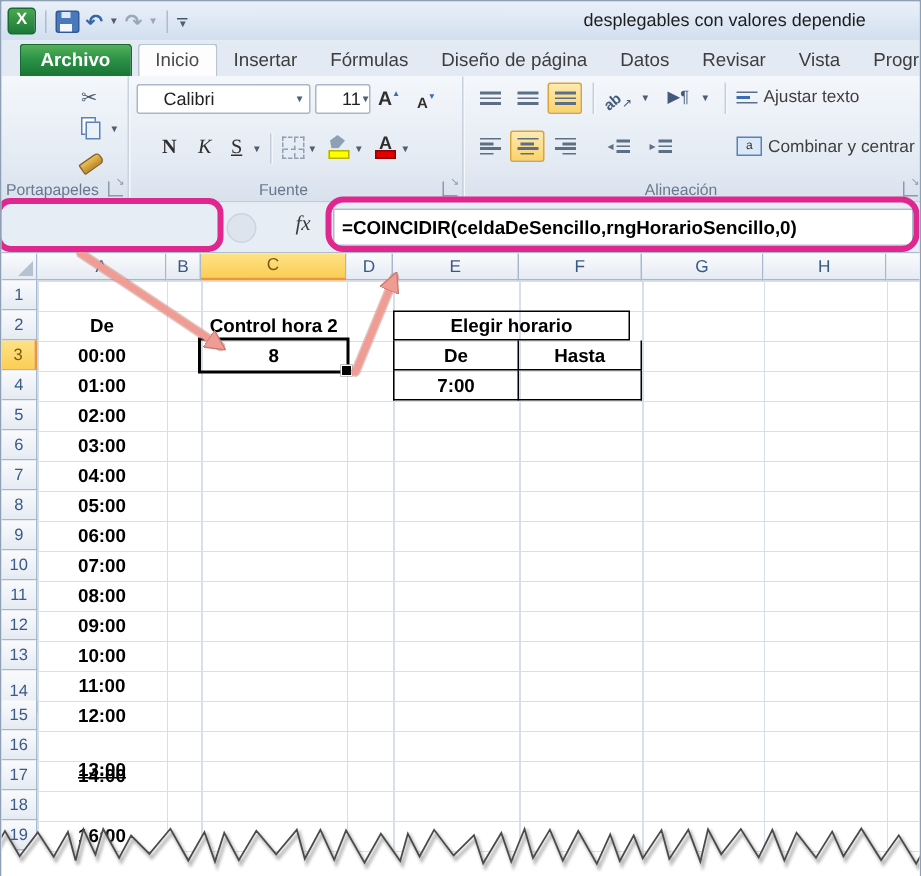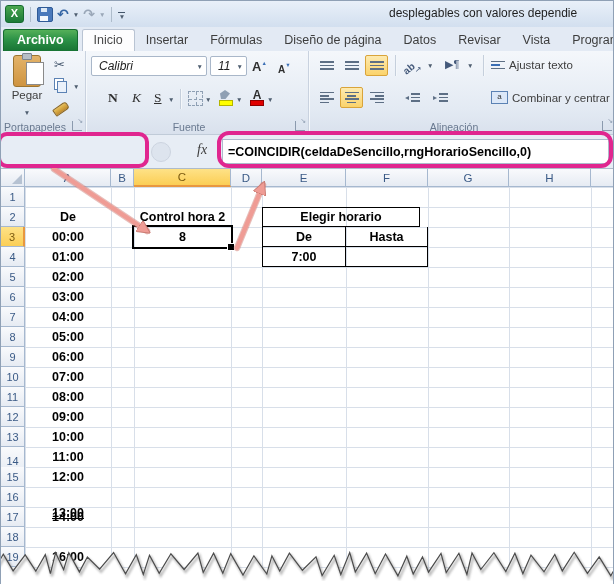--- a/index.html
+++ b/index.html
@@ -20,21 +20,21 @@
   .glyph-undo{color:#3465a4;font-size:14px;font-weight:bold;line-height:14px;}
   .glyph-redo{color:#9aa7b8;font-size:14px;font-weight:bold;line-height:14px;}
   .mini-caret{font-size:6.5px;color:#4f5e70;}
   .mini-caret.dim{color:#9aa7b8;}
   .qat-custom{display:flex;flex-direction:column;align-items:center;line-height:4px;padding-top:3px;}
   .qat-custom b{display:block;width:7px;height:1.5px;background:#44566b;margin-bottom:2px;}
   .title-text{position:absolute;left:388px;top:5px;width:226px;white-space:nowrap;overflow:hidden;
               font-size:12px;color:#1e1e1e;}
   
   .tabrow{position:absolute;left:0;top:26px;width:614px;height:24px;background:#e3eaf4;
-          display:flex;align-items:flex-end;padding-left:2px;box-sizing:border-box;overflow:hidden;}
+          display:flex;align-items:flex-end;padding-left:12px;box-sizing:border-box;overflow:hidden;}
   .tab{padding:3px 11px 4px;font-size:12.5px;color:#3d3d3d;white-space:nowrap;}
   .tab.active{background:#fdfdfe;border:1px solid #b9c4d3;border-bottom:none;border-radius:2.5px 2.5px 0 0;margin-bottom:-1px;padding-bottom:5px;color:#4a4a4a;}
   .tab.archivo{background:linear-gradient(#55b059,#2c9247 45%,#187434);color:#fff;font-weight:bold;
                border:1px solid #156b30;border-bottom:none;border-radius:3px 3px 0 0;padding:3px 13px 4px;margin-right:4px;}
   
   .ribbon{position:absolute;left:0;top:50px;width:614px;height:84px;
           background:linear-gradient(#f4f7fb,#e3eaf3 70%,#d9e1ed);border-bottom:1px solid #c0cbd8;box-sizing:border-box;}
   .grp{position:absolute;top:0;bottom:0;border-right:1px solid #c9d2df;box-shadow:1px 0 0 #f6f9fc;}
   .grp-label{position:absolute;bottom:1px;left:0;right:16px;text-align:center;font-size:10.5px;color:#68788f;}
   .launcher{position:absolute;bottom:3px;right:3px;width:9px;height:9px;border-left:1px solid #8b9aae;border-bottom:1px solid #8b9aae;}
@@ -48,21 +48,21 @@
   .clipboard:after{content:"";position:absolute;right:-4px;top:6px;width:16px;height:21px;background:#fff;border:1px solid #8a8a8a;}
   .paste-label{font-size:11.5px;color:#3e3e3e;}
   .sbtn{position:absolute;font-size:13px;color:#46586e;}
   .pages{position:relative;width:12px;height:13px;}
   .pages i{position:absolute;width:8px;height:10px;background:#fff;border:1px solid #5b82b4;}
   .pages i:first-child{left:0;top:0;}
   .pages i:last-child{left:3px;top:3px;background:#eaf1fa;}
   .brush{display:inline-block;width:14px;height:6px;background:linear-gradient(#e8c05a,#c08a2a);transform:rotate(-35deg);border-radius:1px 3px 3px 1px;border:1px solid #8a6420;}
   
   .combo{position:absolute;background:#fff;border:1px solid #a9b7c9;border-radius:2px;font-size:12px;color:#222;
-         display:flex;align-items:center;padding-left:7px;box-sizing:border-box;font-style:italic;}
+         display:flex;align-items:center;padding-left:17px;box-sizing:border-box;}
   .combo .mini-caret{margin-left:auto;margin-right:3px;}
   .serifbtn{font-family:"Liberation Serif","DejaVu Serif",serif;font-size:13.5px;color:#2f2f2f;position:absolute;}
   .bigA{font-size:13px;font-weight:bold;color:#2f2f2f;}
   .smallA{font-size:10px;font-weight:bold;color:#2f2f2f;}
   .tinycaret{font-size:5.5px;color:#3b6fb5;vertical-align:super;}
   .borderbox{display:inline-block;width:13px;height:13px;border:1px dashed #8fa0b4;position:relative;}
   .borderbox:before{content:"";position:absolute;left:50%;top:0;bottom:0;border-left:1px dashed #8fa0b4;}
   .borderbox:after{content:"";position:absolute;top:50%;left:0;right:0;border-top:1px dashed #8fa0b4;}
   .colorbar{position:absolute;left:1px;right:1px;bottom:0;height:4px;}
   
@@ -137,25 +137,20 @@
       <div class="tab">Diseño de página</div>
       <div class="tab">Datos</div>
       <div class="tab">Revisar</div>
       <div class="tab">Vista</div>
       <div class="tab">Program</div>
     </div>
 
   <div class="ribbon">
 
     <div class="grp" style="left:0;width:84px;">
-      <div class="paste">
-        <div class="clipboard"></div>
-        <div class="paste-label">Pegar</div>
-        <span class="mini-caret">▼</span>
-      </div>
       <span class="sbtn" style="left:53px;top:6px;">✂</span>
       <span class="sbtn" style="left:53px;top:27px;"><span class="pages"><i></i><i></i></span></span>
       <span class="mini-caret" style="position:absolute;left:72px;top:32px;">▼</span>
       <span class="sbtn" style="left:52px;top:50px;"><span class="brush"></span></span>
       <div class="grp-label">Portapapeles</div>
       <span class="launcher"></span>
     </div>
 
     <div class="grp" style="left:85px;width:222px;">
       <div class="combo" style="left:5px;top:5px;width:116px;height:20px;">

